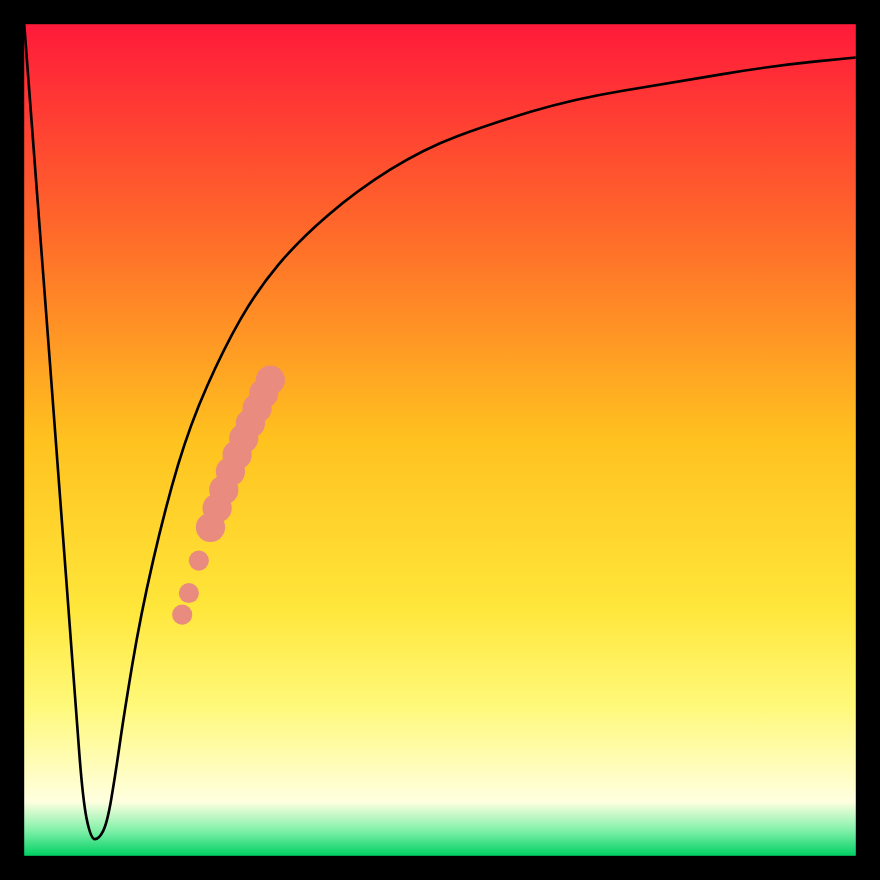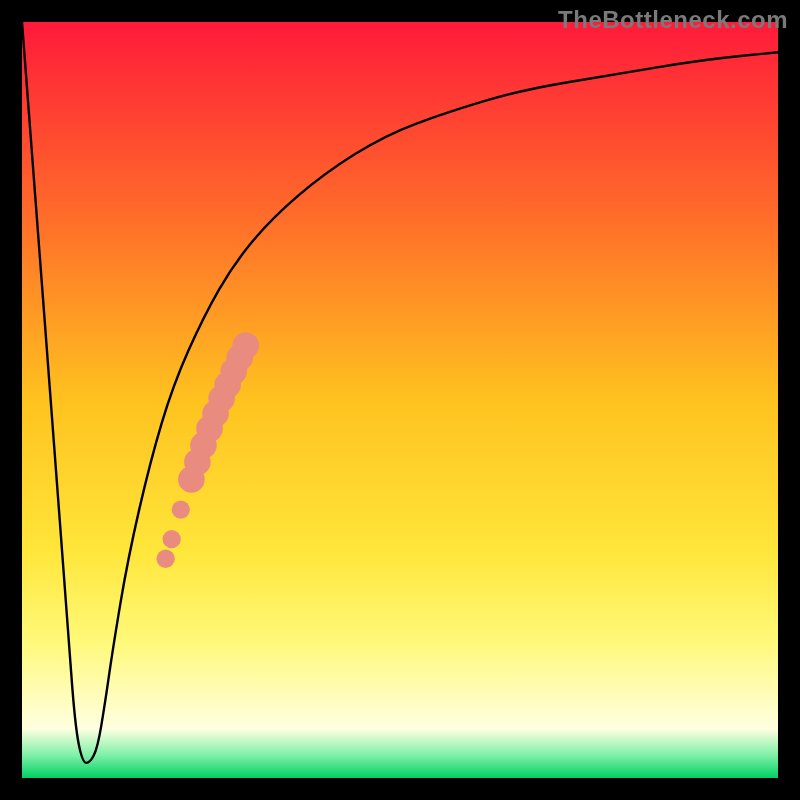--- a/index.html
+++ b/index.html
@@ -59,14 +59,13 @@
         <circle cx="203.44" cy="445.36" r="13.305600000000002" fill="#e98b7f"></circle>
         <circle cx="209.488" cy="428.728" r="13.305600000000002" fill="#e98b7f"></circle>
         <circle cx="215.536" cy="413.608" r="13.305600000000002" fill="#e98b7f"></circle>
         <circle cx="221.584" cy="398.488" r="13.305600000000002" fill="#e98b7f"></circle>
         <circle cx="227.632" cy="384.88" r="13.305600000000002" fill="#e98b7f"></circle>
         <circle cx="233.68" cy="371.27200000000005" r="13.305600000000002" fill="#e98b7f"></circle>
         <circle cx="239.72800000000004" cy="357.664" r="13.305600000000002" fill="#e98b7f"></circle>
         <circle cx="245.77600000000004" cy="345.5679999999999" r="13.305600000000002" fill="#e98b7f"></circle>
       </g>
   </svg>
-  <div class="watermark">TheBottleneck.com</div>
 </div>
 
 </body></html>

